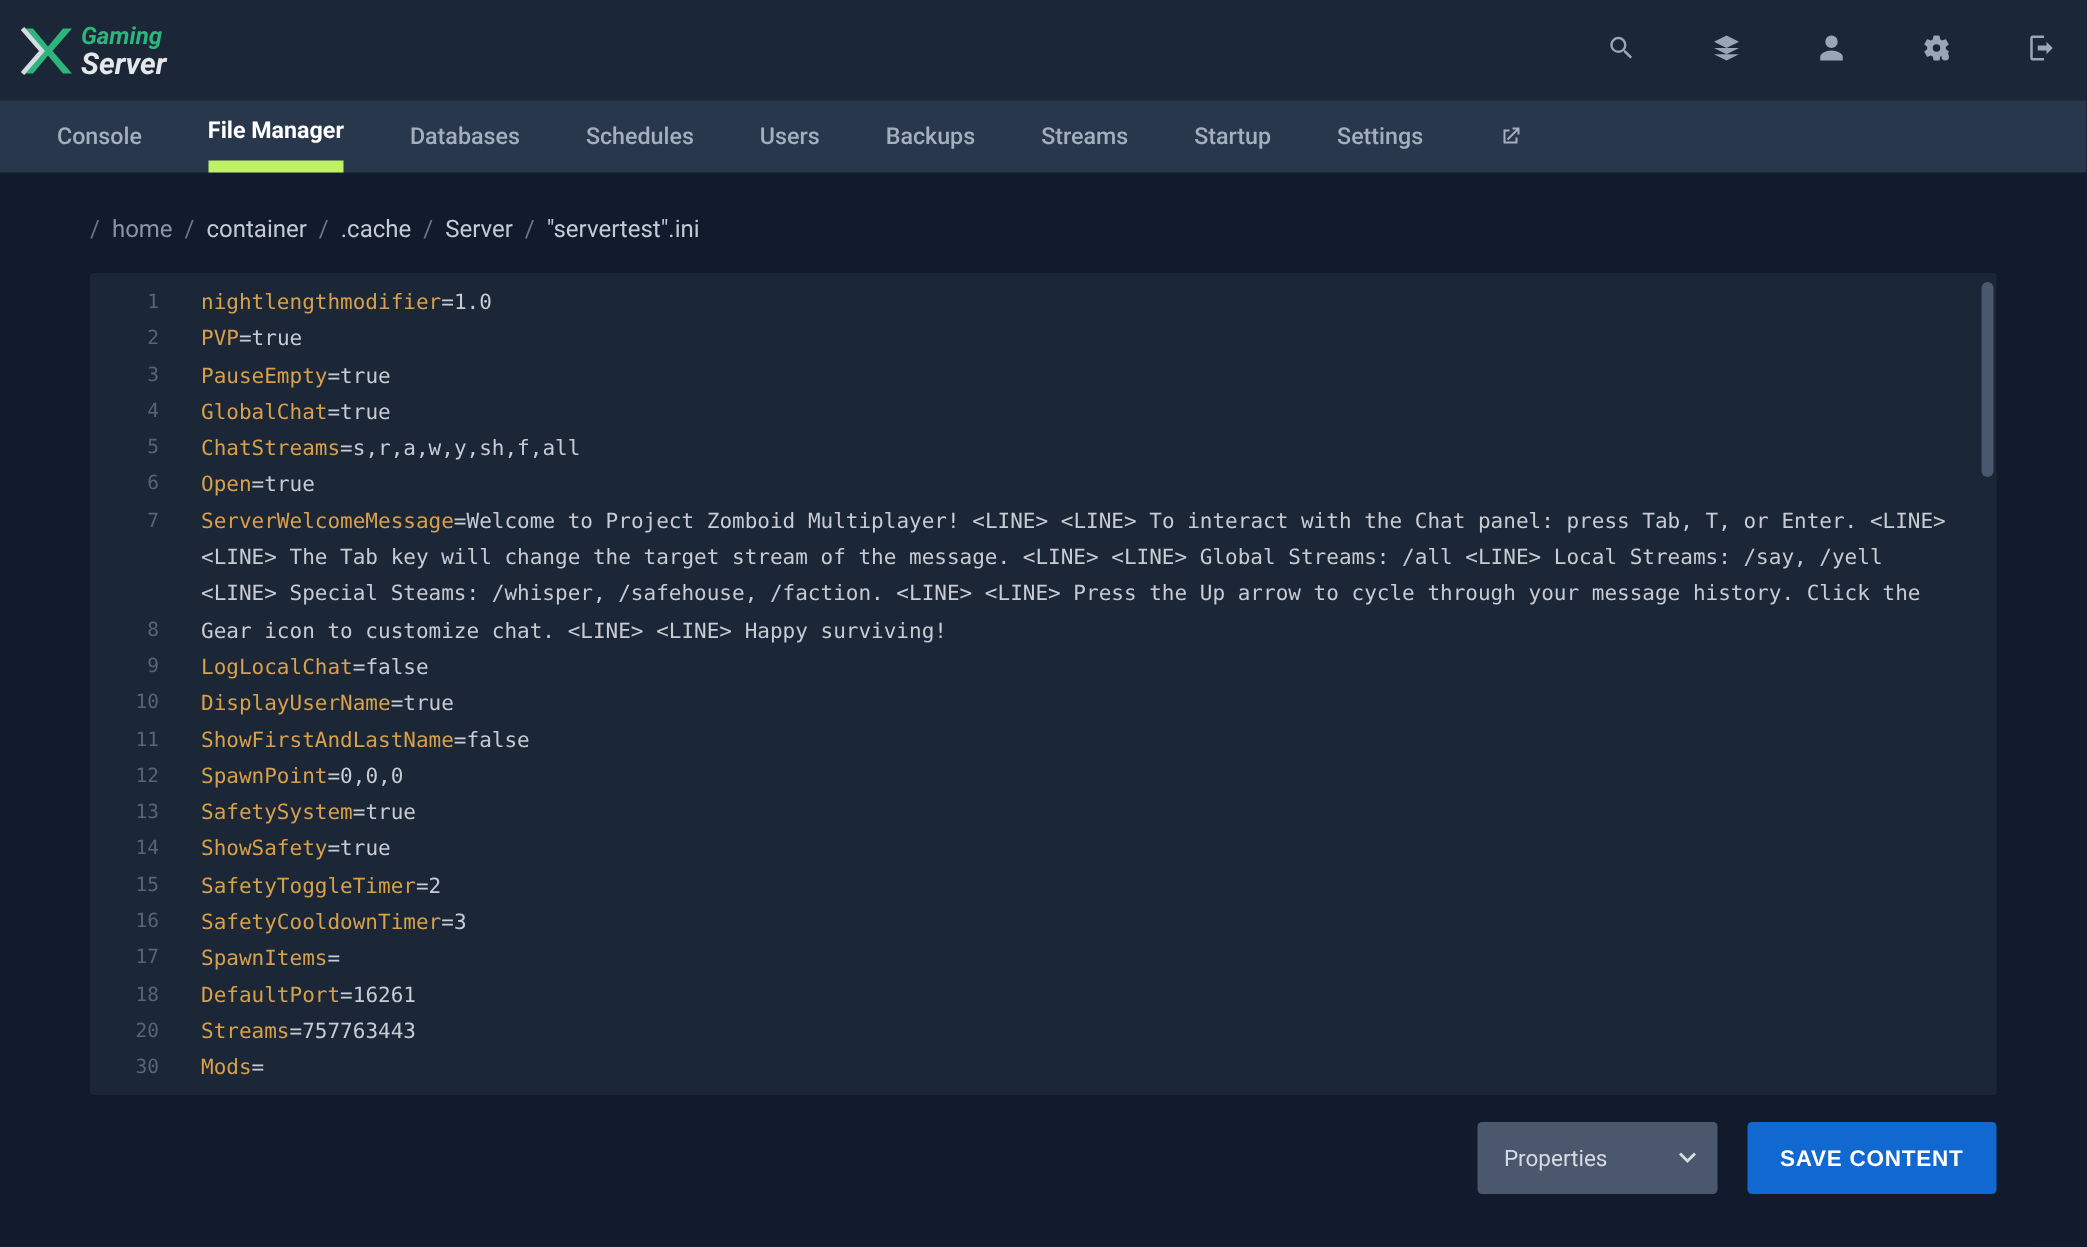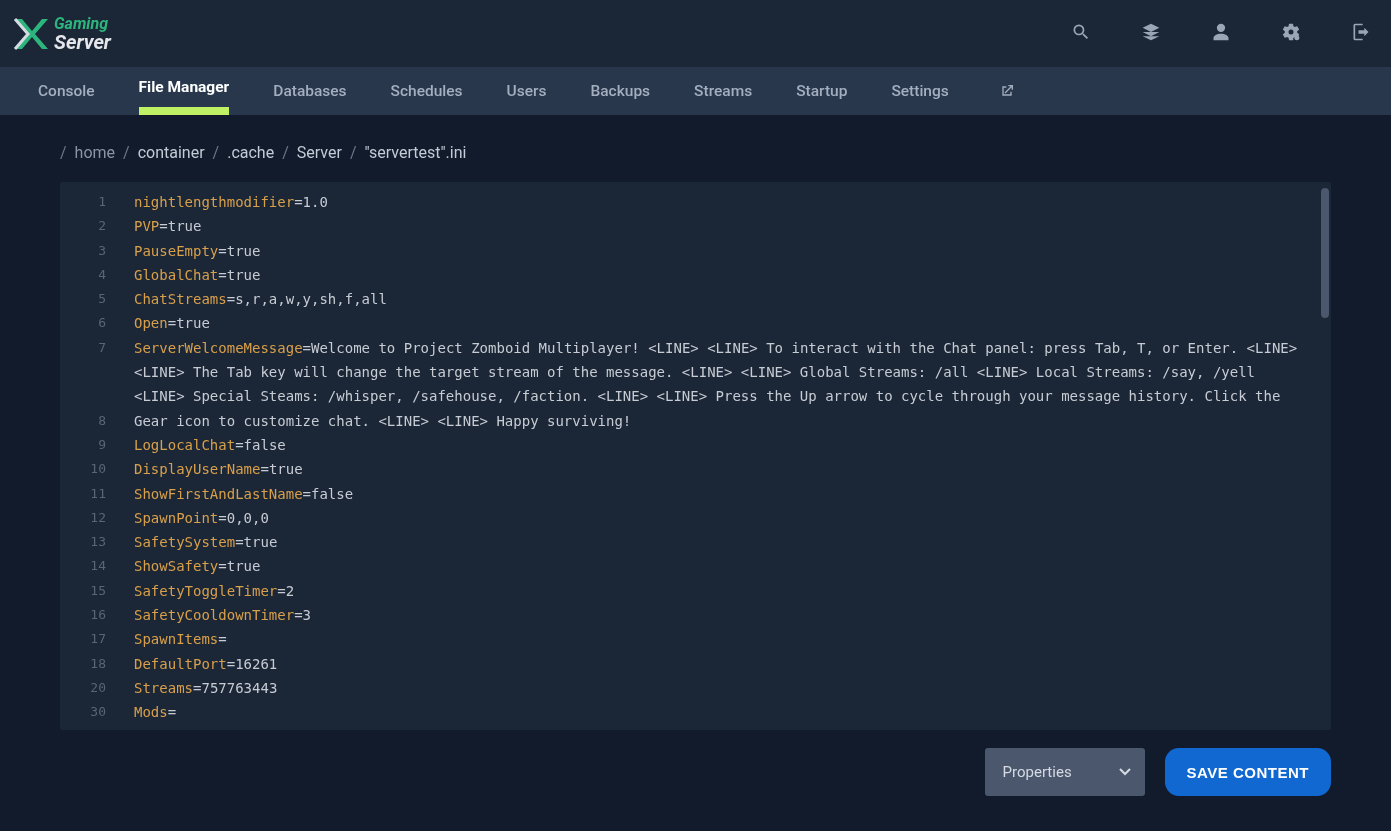--- a/index.html
+++ b/index.html
@@ -136,21 +136,21 @@
   .dropdown svg { position: absolute; right: 14px; width: 12px; height: 12px; fill: #d6dbe3; }
   .save-btn {
     background: #1268d1;
     color: #fff;
     font-weight: 600;
     font-size: 15px;
     letter-spacing: 0.5px;
     height: 48px;
     padding: 0 22px;
     border: none;
-    border-radius: 14px;
+    border-radius: 3px;
     cursor: pointer;
   }
 </style>
 </head>
 <body>
 
 <div class="topbar">
   <div class="logo">
     <svg class="logo-x" viewBox="0 0 40 40">
       <path d="M5 5 L18 20 L5 35 L12 35 L22 23 L32 35 L38 35 L25 20 L38 5 L32 5 L22 17 L12 5 Z" fill="#2cb67d"></path>

